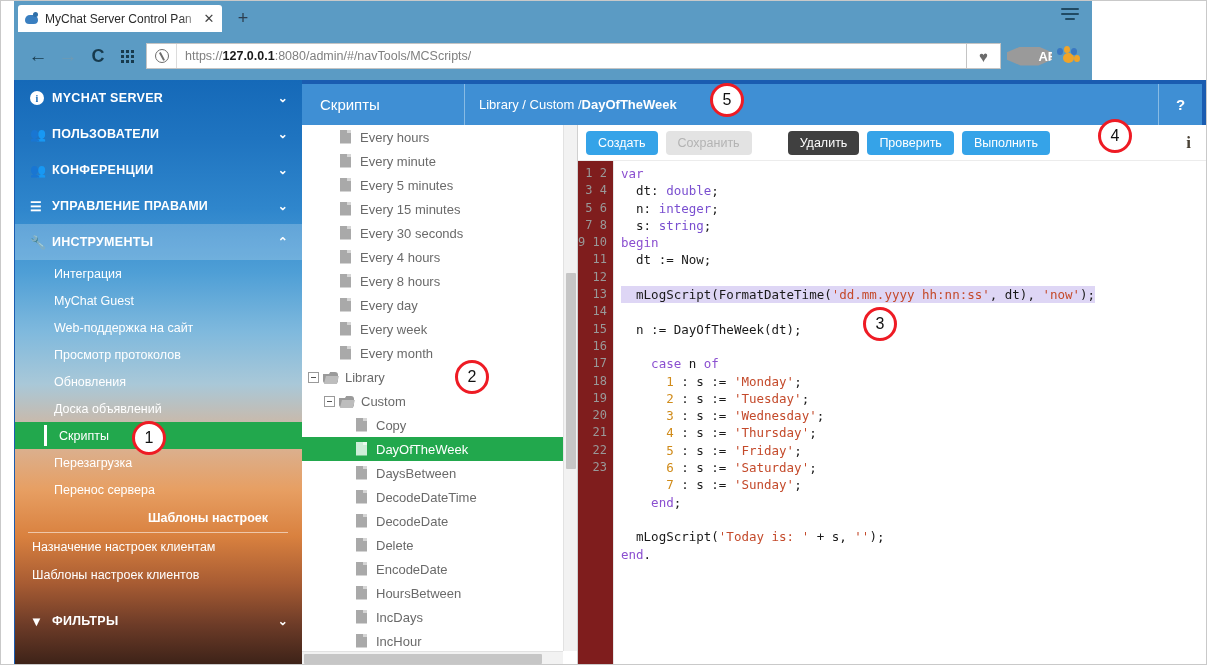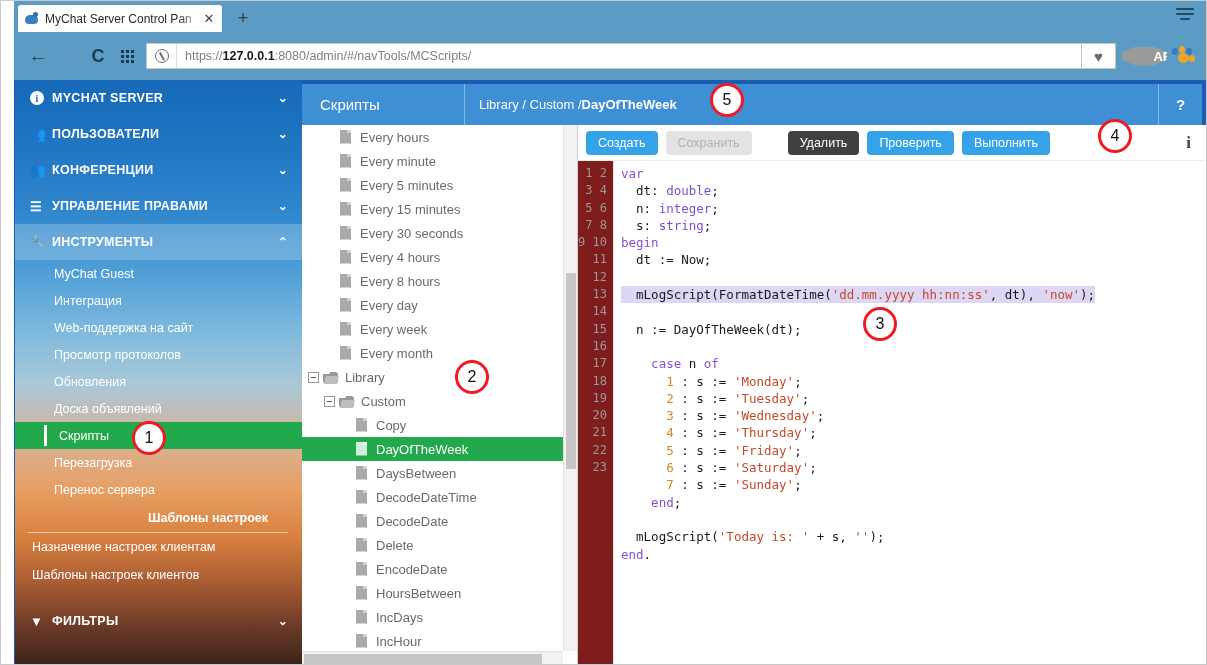--- a/index.html
+++ b/index.html
@@ -13,21 +13,21 @@
   #app {
     position: relative;
     width: 1207px; height: 665px;
     background: #ffffff;
   }
 
   
   .browser-frame {
     position: absolute;
     left: 14px; top: 0px;
-    width: 1193px; height: 80px;
+    width: 1078px; height: 80px;
     background: #5b9bc4;
   }
   .tabstrip {
     position: absolute;
     left: 0; top: 0; width: 100%; height: 32px;
   }
   .tab {
     position: absolute;
     left: 4px; top: 5px;
     width: 204px; height: 27px;
@@ -529,24 +529,24 @@
           <div class="sb-top-item active">
             <span class="sb-ico">
               <span class="ico-wrench">🔧</span>
             </span>
             <span class="sb-label">ИНСТРУМЕНТЫ</span>
             <span class="sb-chev">⌃</span>
           </div>
         </div>
       <div id="sb-subs">
           <div class="sb-sub">
+            <span>Интеграция</span>
+          </div>
+          <div class="sb-sub">
             <span>MyChat Guest</span>
-          </div>
-          <div class="sb-sub">
-            <span>Интеграция</span>
           </div>
           <div class="sb-sub">
             <span>Web-поддержка на сайт</span>
           </div>
           <div class="sb-sub">
             <span>Просмотр протоколов</span>
           </div>
           <div class="sb-sub">
             <span>Обновления</span>
           </div>

